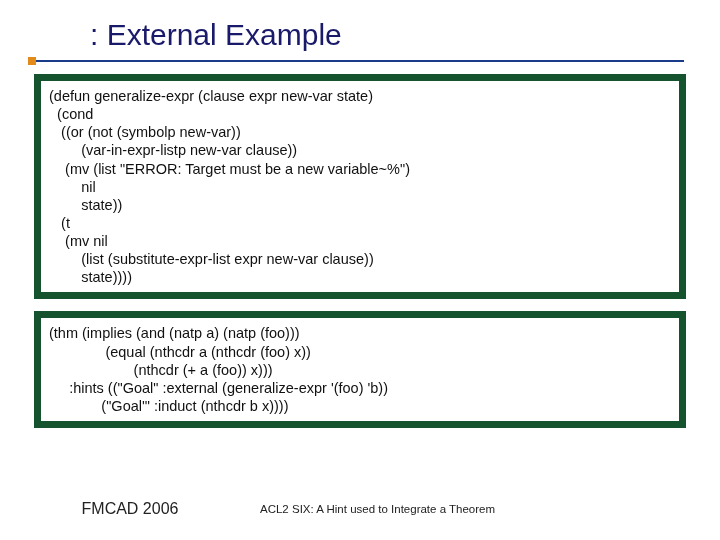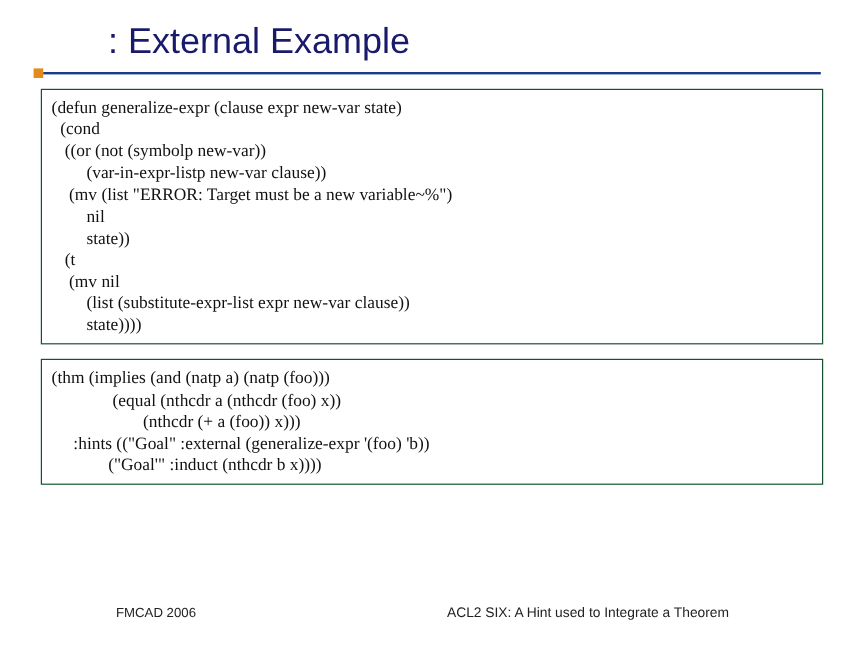--- a/index.html
+++ b/index.html
@@ -22,39 +22,39 @@
     position: relative;
   }
   .title-rule::before {
     content: "";
     position: absolute; left: -8px; top: -3px;
     width: 8px; height: 8px;
     background: #e28a1a;
   }
   .codebox {
     margin: 12px 34px 8px 34px;
-    border: 1px solid #14532d;
+    border: 7px solid #14532d;
     padding: 6px 8px;
-    font-family: Liberation Serif, serif;
+    font-family: Liberation Sans, sans-serif;
     font-size: 14.5px;
     color: #111;
     white-space: pre;
     line-height: 1.25;
   }
   .footer {
     position: absolute;
     bottom: 22px; left: 0; width: 720px;
     display: flex; align-items: center;
   }
   .footer-left {
     width: 260px; text-align: center;
-    font-size: 11px; color: #222;
+    font-size: 16px; color: #222;
   }
   .footer-right {
-    flex: 1; text-align: center;
+    flex: 1; text-align: left;
     font-size: 11.5px; color: #222;
     line-height: 1.25;
   }
 </style>
 </head>
 <body>
 
 <div class="title-wrap">
   <div class="title">: External Example</div>
 </div>

